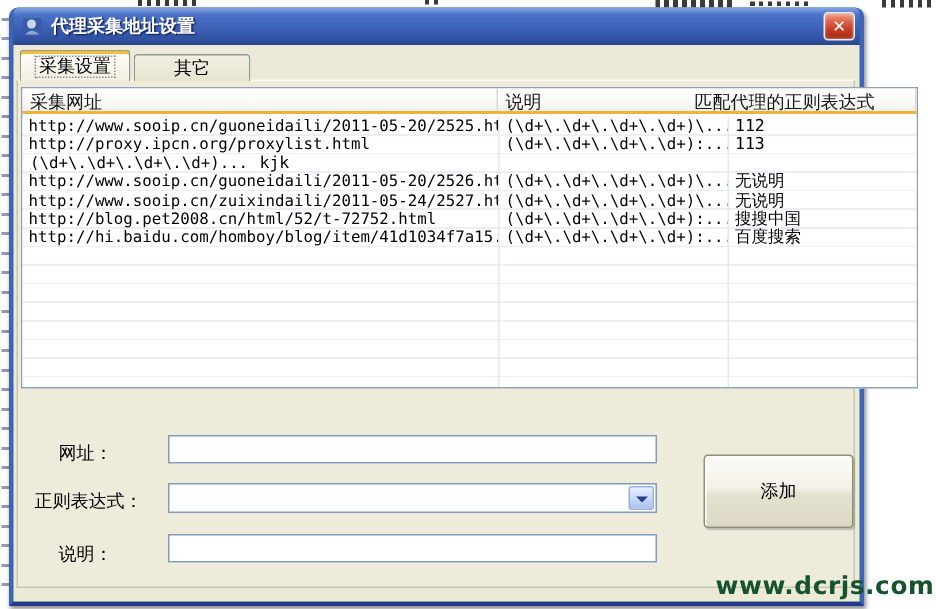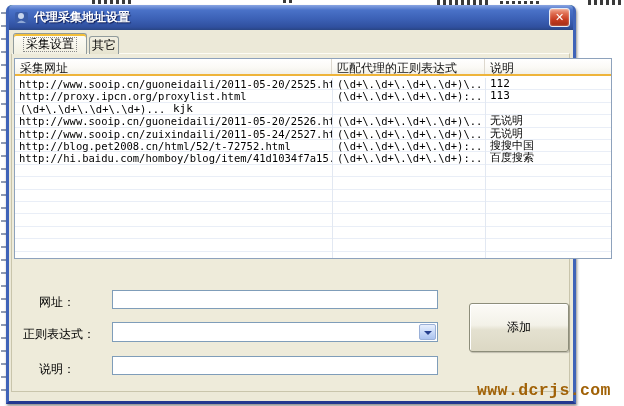--- a/index.html
+++ b/index.html
@@ -34,21 +34,21 @@
     width:21px; height:19px; border-radius:3px; border:1px solid #e7ecf5; cursor:default;
     background:linear-gradient(180deg,#f0a58e 0%,#de6a4e 28%,#c73d22 62%,#a22b15 100%);
     color:#fff; font-weight:bold; font-size:11px; line-height:17px; text-align:center;
     box-shadow:inset 0 0 2px rgba(255,255,255,.6);
   }
   .client { position:absolute; left:0; top:25px; right:0; bottom:0; background:#ece9d8; }
   
   .tab-strip { position:absolute; left:4px; top:3px; height:21px; display:flex; align-items:flex-end; z-index:3; }
   .tab {
     border:1px solid #919b9c; border-bottom:none; border-radius:3px 3px 0 0;
-    font-size:12px; margin-right:2px; padding:2px 2px 2px;
+    font-size:12px; margin-right:2px; padding:2px 26px 2px;
     background:linear-gradient(#f2efe1,#e6e3cf); color:#000; height:18px; line-height:13px;
   }
   .tab.active {
     background:linear-gradient(#fefdf8,#f2f0e2); height:21px; padding:3px 9px 3px;
     box-shadow:inset 0 2px 0 #f3bf3a; position:relative; z-index:4;
   }
   .tab.active .tab-focus { display:inline-block; border:1px dotted #8a8a8a; padding:0 2px; }
   
   .tab-page {
     position:absolute; left:2px; right:3px; top:23px; bottom:9px;
@@ -88,21 +88,21 @@
   }
   .add-btn {
     position:absolute; left:457px; top:249px; width:100px; height:49px;
     border:1px solid #8d8d7a; border-radius:3px; font-size:12px; color:#000;
     background:linear-gradient(180deg,#fcfbf7 0%,#f3f1e8 45%,#e4e1d0 55%,#dcd8c4 100%);
     box-shadow:inset 1px 1px 0 #fff, 1px 1px 1px rgba(0,0,0,.2);
     font-family:"DejaVu Sans",sans-serif;
   }
   .watermark {
     position:absolute; left:477px; top:381px; z-index:9;
-    font-size:16.5px; font-weight:bold; color:#a16207; letter-spacing:.4px; white-space:nowrap;font-family:Liberation Mono, monospace;
+    font-size:16.5px; font-weight:bold; color:#14532d; letter-spacing:.4px; white-space:nowrap;
   }
 </style>
 </head>
 <body>
 
 <div class="bg-frag" style="left:92px;top:0;width:40px;"></div>
 <div class="bg-frag" style="left:283px;top:0;width:12px;height:3px;"></div>
 <div class="bg-frag" style="left:437px;top:0;width:52px;height:5px;"></div>
 <div class="bg-frag" style="left:500px;top:1px;width:40px;height:3px;"></div>
 <div class="bg-frag" style="left:588px;top:0;width:33px;height:5px;"></div>
@@ -127,22 +127,22 @@
       <div class="tab">
         <span>其它</span>
       </div>
     </div>
 
     <div class="tab-page">
 
       <div class="listview">
         <div class="list-header">
           <div class="hcell hc1">采集网址</div>
+          <div class="hcell hc3">说明</div>
           <div class="hcell hc2">匹配代理的正则表达式</div>
-          <div class="hcell hc3">说明</div>
         </div>
         <div class="list-body" id="list-body">
           <div class="vline" style="left:317px;"></div>
           <div class="vline" style="left:470px;"></div>
 
   <div class="lrow">
     <span class="lc1">http://www.sooip.cn/guoneidaili/2011-05-20/2525.html</span>
     <span class="lc2">(\d+\.\d+\.\d+\.\d+)\...</span>
     <span class="lc3">112</span>
   </div>

